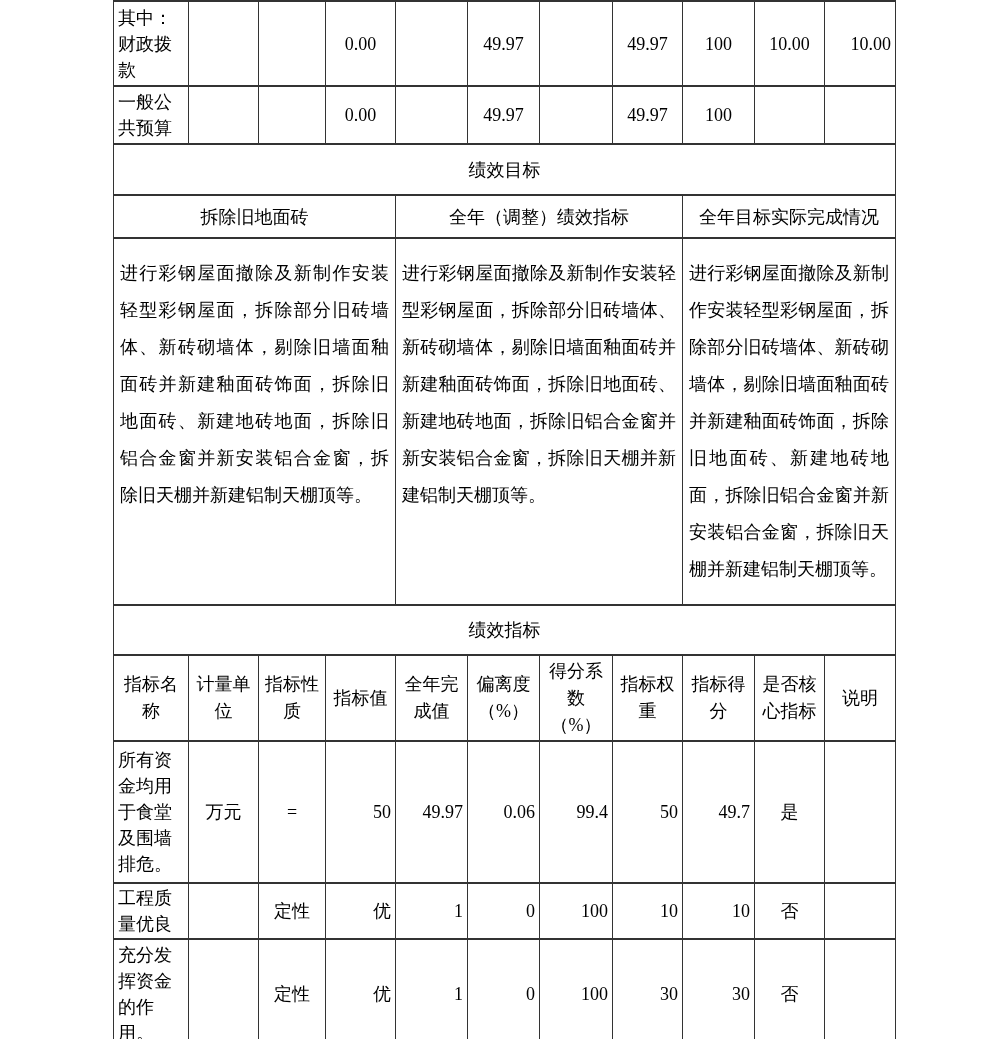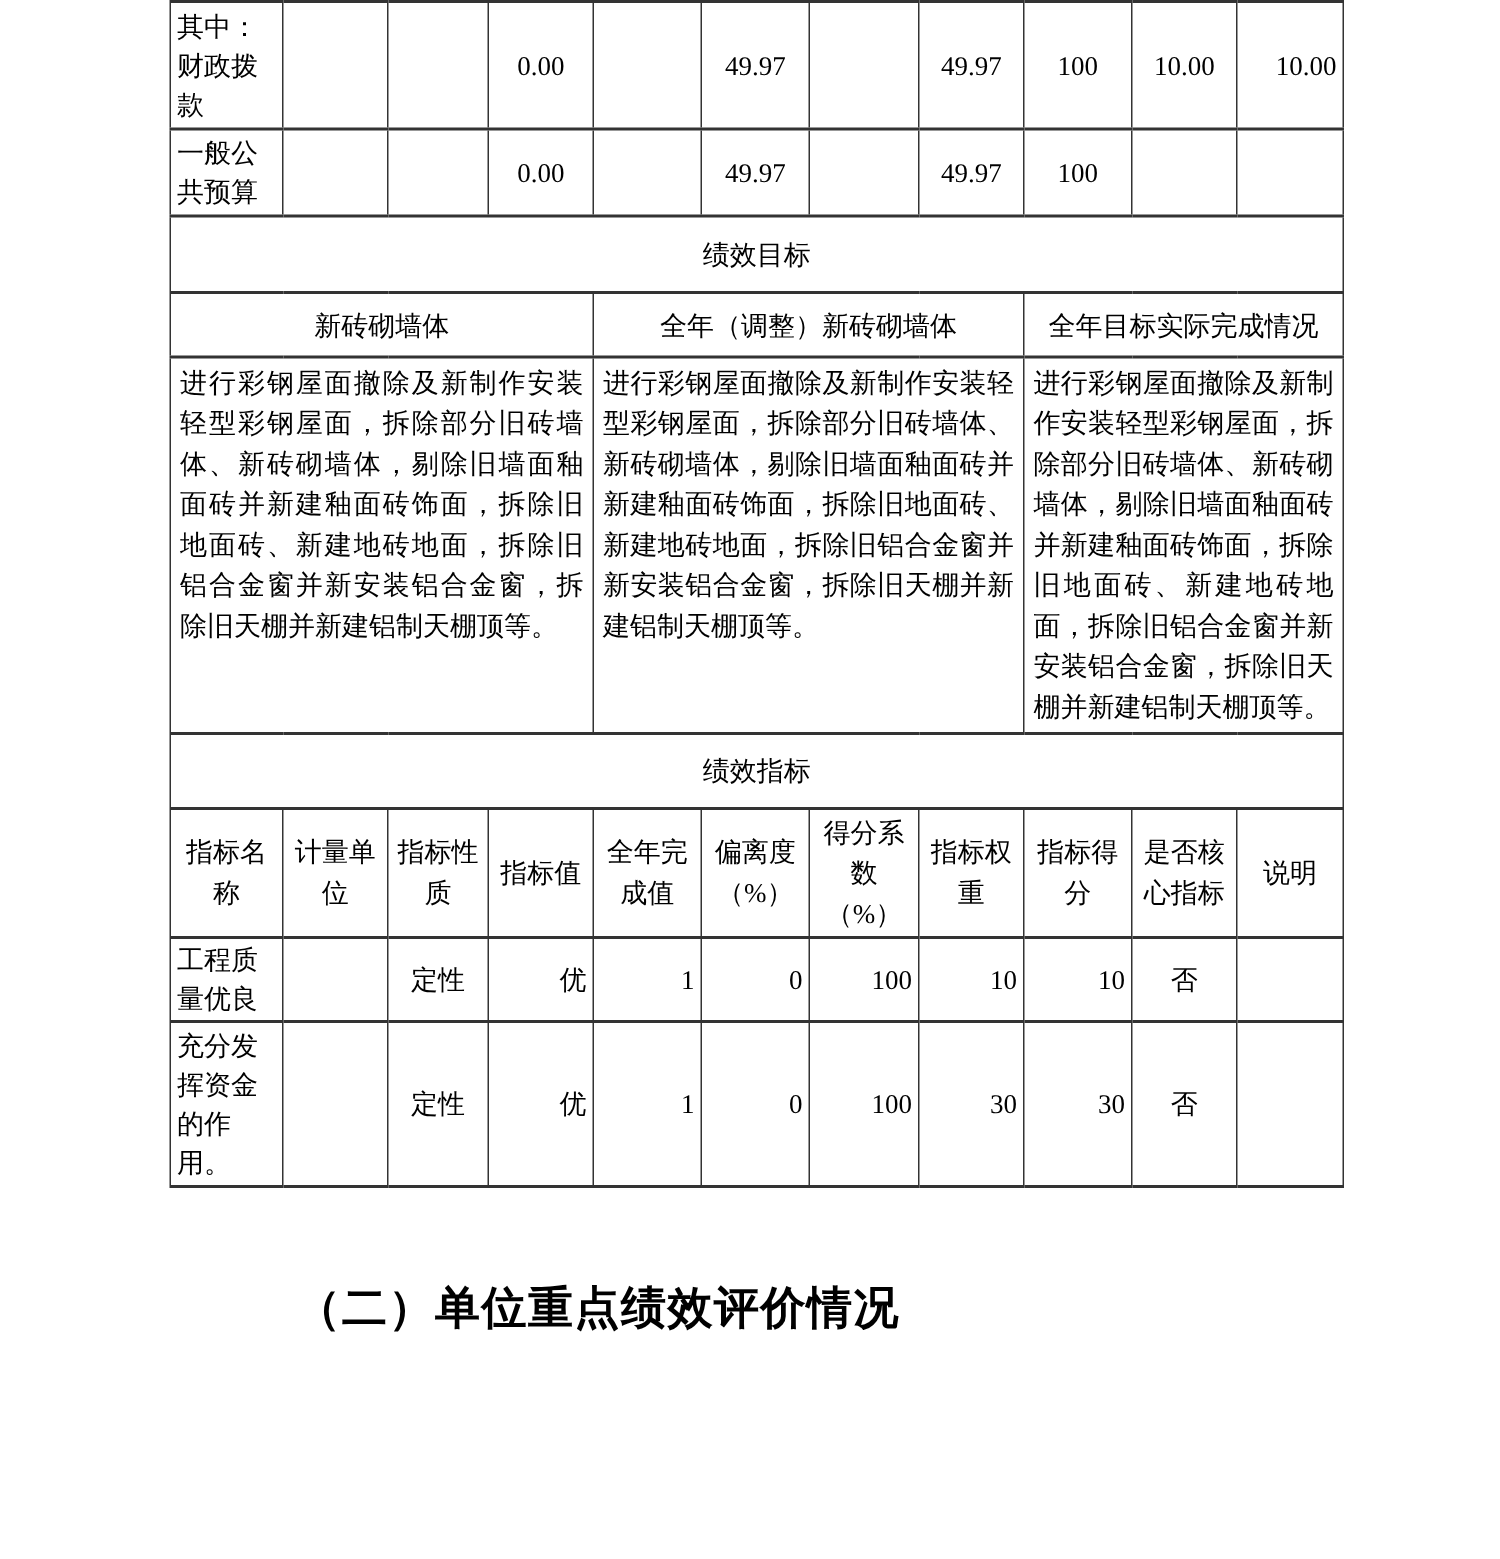--- a/index.html
+++ b/index.html
@@ -33,22 +33,22 @@
   td.al { text-align: center; padding-left: 3px; }
   td.ar { text-align: right; padding-right: 2px; }
 
   tr.sect td { text-align: center; font-family: Liberation Serif, serif; }
 
   tr.goal-head td { text-align: center; }
 
   tr.goal-text td {
     vertical-align: top;
     text-align: justify;
-    line-height: 27px;
-    padding: 3px 6px;
+    line-height: 37px;
+    padding: 16px 6px;
   }
 
   tr.ind-head td {
     text-align: center;
     white-space: pre-line;
     line-height: 27px;
     padding: 1px 2px;
   }
 
   .footer-heading {
@@ -109,22 +109,22 @@
       <td class="al">100</td>
       <td class="al"></td>
       <td class="ar"></td>
     </tr>
 
     <tr class="sect" style="height:51px">
       <td colspan="11">绩效目标</td>
     </tr>
 
     <tr class="goal-head" style="height:43px">
-      <td colspan="4">新砖砌墙体</td>
-      <td colspan="4">全年（调整）新砖砌墙体</td>
+      <td colspan="4">拆除旧地面砖</td>
+      <td colspan="4">全年（调整）绩效指标</td>
       <td colspan="3">全年目标实际完成情况</td>
     </tr>
 
     <tr class="goal-text" style="height:249px">
       <td colspan="4">进行彩钢屋面撤除及新制作安装轻型彩钢屋面，拆除部分旧砖墙体、新砖砌墙体，剔除旧墙面釉面砖并新建釉面砖饰面，拆除旧地面砖、新建地砖地面，拆除旧铝合金窗并新安装铝合金窗，拆除旧天棚并新建铝制天棚顶等。</td>
       <td colspan="4">进行彩钢屋面撤除及新制作安装轻型彩钢屋面，拆除部分旧砖墙体、新砖砌墙体，剔除旧墙面釉面砖并新建釉面砖饰面，拆除旧地面砖、新建地砖地面，拆除旧铝合金窗并新安装铝合金窗，拆除旧天棚并新建铝制天棚顶等。</td>
       <td colspan="3">进行彩钢屋面撤除及新制作安装轻型彩钢屋面，拆除部分旧砖墙体、新砖砌墙体，剔除旧墙面釉面砖并新建釉面砖饰面，拆除旧地面砖、新建地砖地面，拆除旧铝合金窗并新安装铝合金窗，拆除旧天棚并新建铝制天棚顶等。</td>
     </tr>
 
     <tr class="sect" style="height:50px">
@@ -148,20 +148,37 @@
 （%）</td>
       <td>指标权
 重</td>
       <td>指标得
 分</td>
       <td>是否核
 心指标</td>
       <td>说明</td>
     </tr>
 
+    <tr style="height:142px">
+      <td class="lab">所有资
+金均用
+于食堂
+及围墙
+排危。</td>
+      <td class="al">万元</td>
+      <td class="al">=</td>
+      <td class="ar">50</td>
+      <td class="ar">49.97</td>
+      <td class="ar">0.06</td>
+      <td class="ar">99.4</td>
+      <td class="ar">50</td>
+      <td class="ar">49.7</td>
+      <td class="al">是</td>
+      <td></td>
+    </tr>
 
     <tr style="height:56px">
       <td class="lab">工程质
 量优良</td>
       <td class="al"></td>
       <td class="al">定性</td>
       <td class="ar">优</td>
       <td class="ar">1</td>
       <td class="ar">0</td>
       <td class="ar">100</td>

